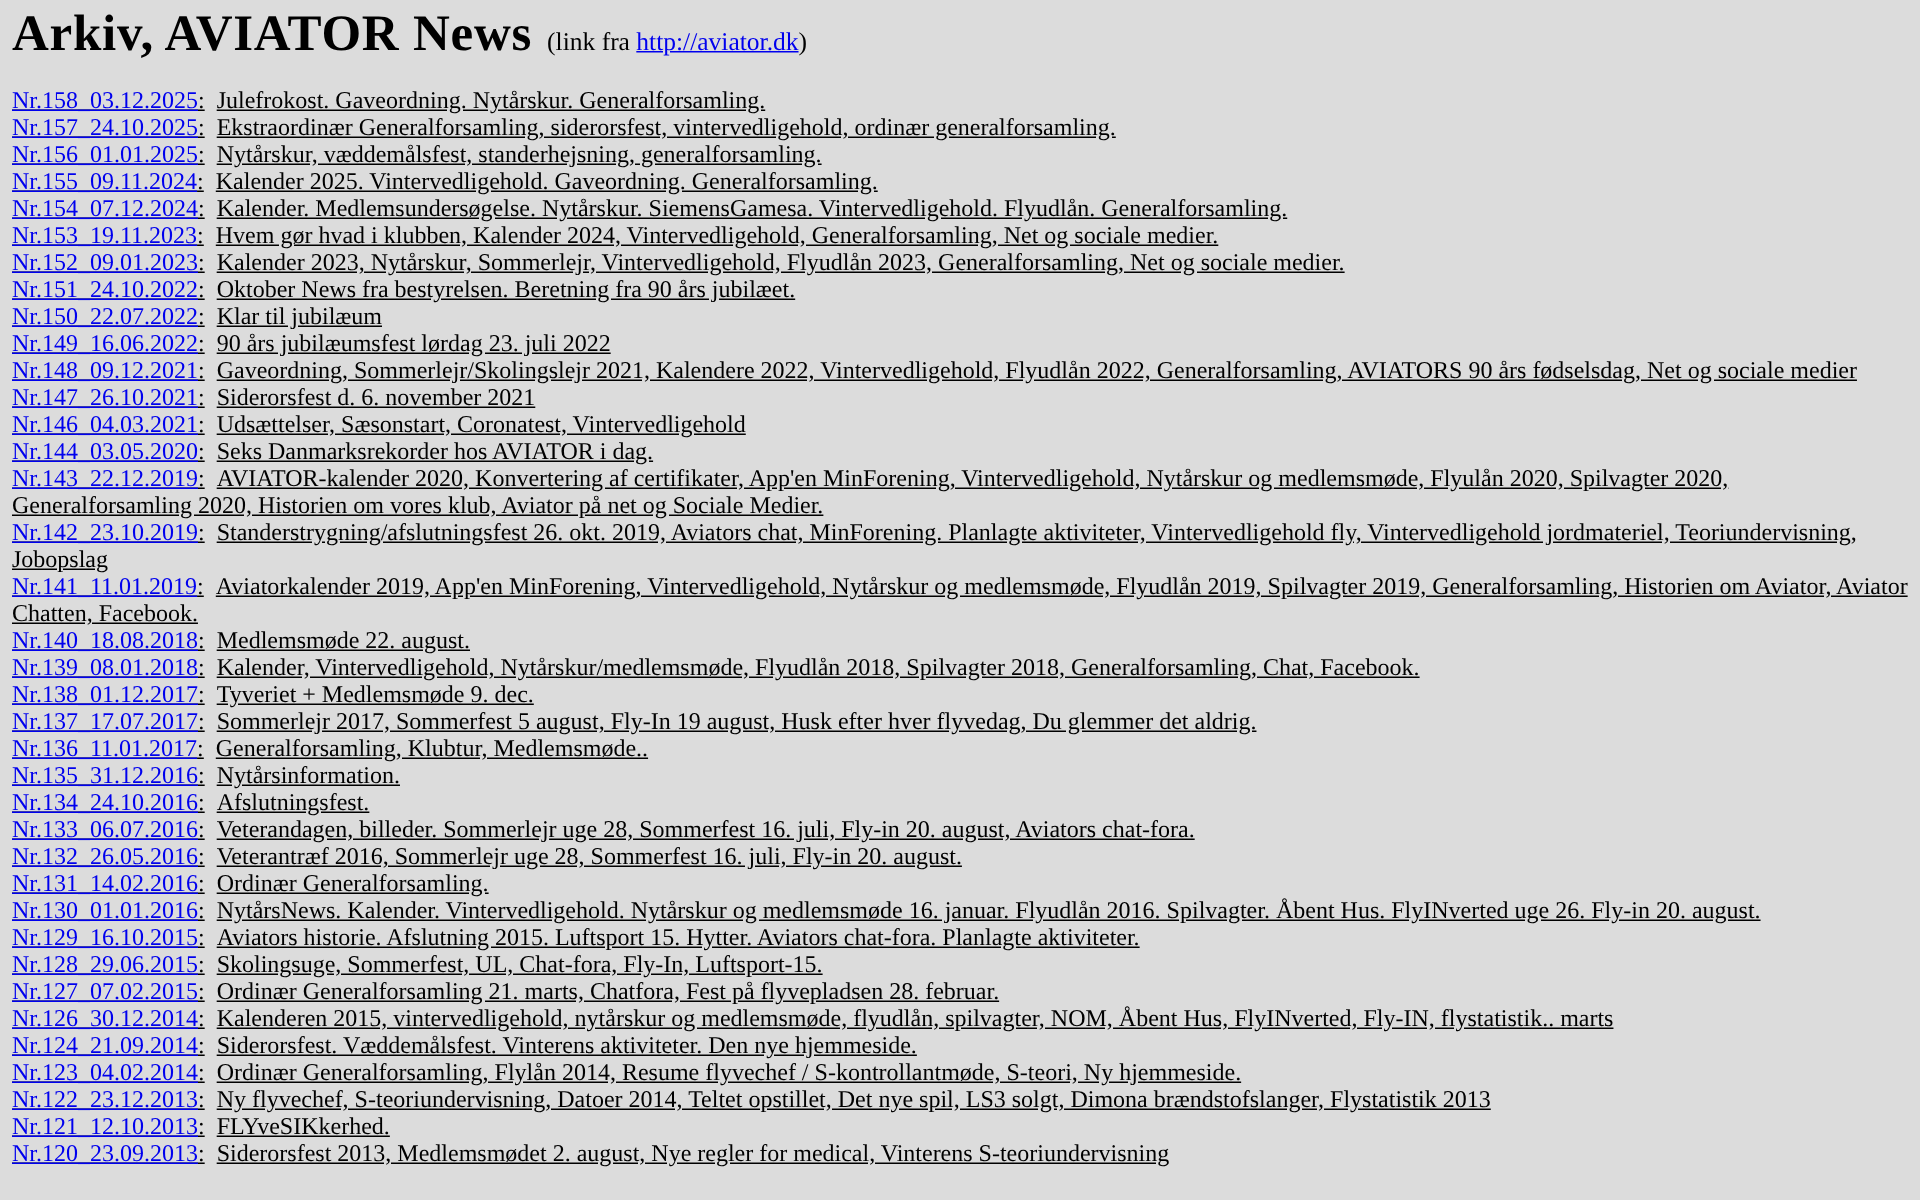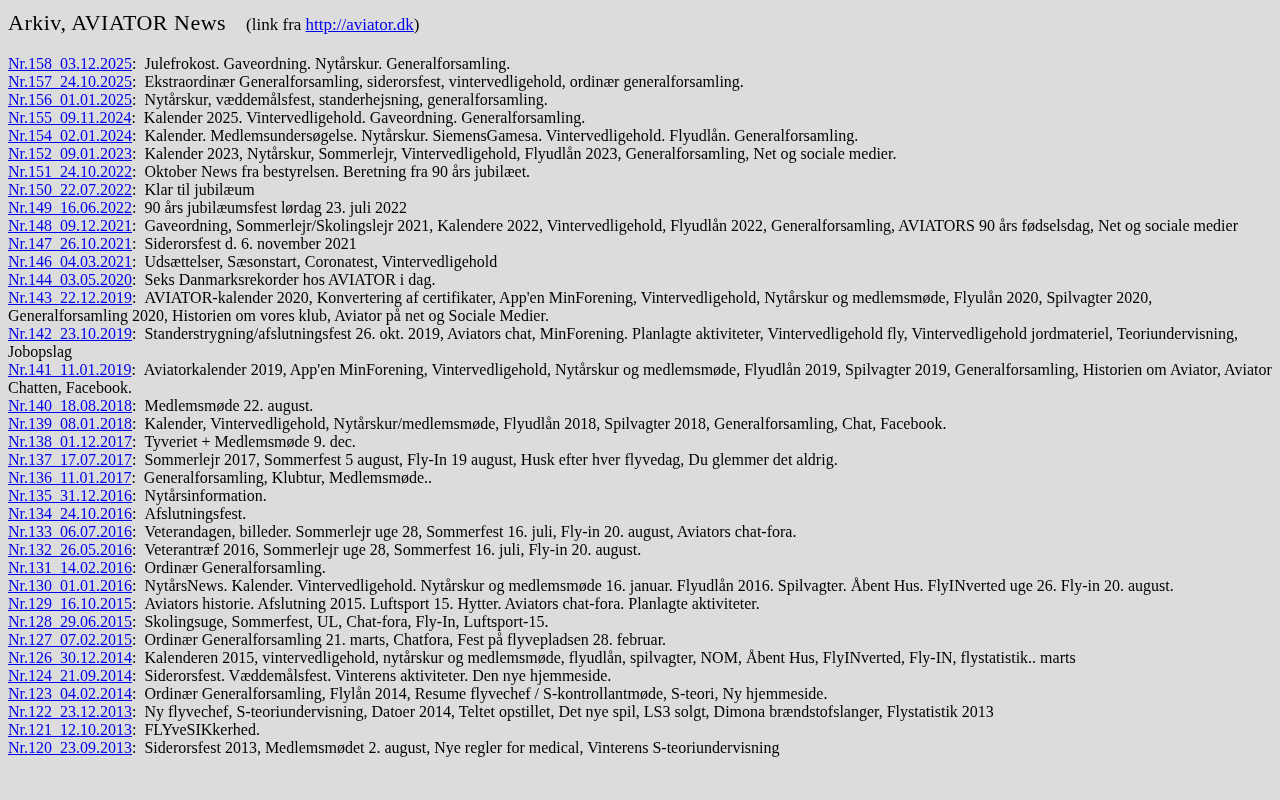--- a/index.html
+++ b/index.html
@@ -9,51 +9,52 @@
     overflow: hidden;
     background: #dcdcdc;
     color: #000000;
     font-family: "Liberation Serif", serif;
     font-size: 16px;
   }
   .page { padding: 8px; }
   .header { line-height: 30px; margin: 0 0 15px 0; white-space: nowrap; }
   .page-title {
     display: inline;
-    font-size: 22px;
-    font-weight: normal;
+    font-size: 34px;
+    font-weight: bold;
     margin: 0;
     letter-spacing: 0.5px;
   }
-  .subtitle { font-size: 17px; margin-left: 20px; }
+  .subtitle { font-size: 17px; margin-left: 10px; }
   a { color: #0000ee; text-decoration: underline; cursor: pointer; }
   .archive-list { }
-  .entry { line-height: 18px; margin: 0; }
+  .entry { line-height: 18px; margin: 0; text-decoration: underline; }
   .entry-colon { color: #000000; }
   .entry-desc { padding-left: 8px; }
 </style>
 </head>
 <body>
 
 <div class="page">
   <div class="header">
     <h1 class="page-title">Arkiv, AVIATOR News</h1><span class="subtitle"><span>(link fra </span><a href="#">http://aviator.dk</a><span>)</span></span>
   </div>
 
   <div class="archive-list">
     <div class="entry"><a href="#" class="entry-link">Nr.158_03.12.2025</a><span class="entry-colon">:</span><span class="entry-desc">Julefrokost. Gaveordning. Nytårskur. Generalforsamling.</span></div>
 
     <div class="entry"><a href="#" class="entry-link">Nr.157_24.10.2025</a><span class="entry-colon">:</span><span class="entry-desc">Ekstraordinær Generalforsamling, siderorsfest, vintervedligehold, ordinær generalforsamling.</span></div>
 
     <div class="entry"><a href="#" class="entry-link">Nr.156_01.01.2025</a><span class="entry-colon">:</span><span class="entry-desc">Nytårskur, væddemålsfest, standerhejsning, generalforsamling.</span></div>
 
     <div class="entry"><a href="#" class="entry-link">Nr.155_09.11.2024</a><span class="entry-colon">:</span><span class="entry-desc">Kalender 2025. Vintervedligehold. Gaveordning. Generalforsamling.</span></div>
 
-    <div class="entry"><a href="#" class="entry-link">Nr.154_02.01.2024</a><span class="entry-colon">:</span><span class="entry-desc">Kalender. Medlemsundersøgelse. Nytårskur. SiemensGamesa. Vintervedligehold. Flyudlån. Generalforsamling.</span></div>
+    <div class="entry"><a href="#" class="entry-link">Nr.154_07.12.2024</a><span class="entry-colon">:</span><span class="entry-desc">Kalender. Medlemsundersøgelse. Nytårskur. SiemensGamesa. Vintervedligehold. Flyudlån. Generalforsamling.</span></div>
 
+    <div class="entry"><a href="#" class="entry-link">Nr.153_19.11.2023</a><span class="entry-colon">:</span><span class="entry-desc">Hvem gør hvad i klubben, Kalender 2024, Vintervedligehold, Generalforsamling, Net og sociale medier.</span></div>
 
     <div class="entry"><a href="#" class="entry-link">Nr.152_09.01.2023</a><span class="entry-colon">:</span><span class="entry-desc">Kalender 2023, Nytårskur, Sommerlejr, Vintervedligehold, Flyudlån 2023, Generalforsamling, Net og sociale medier.</span></div>
 
     <div class="entry"><a href="#" class="entry-link">Nr.151_24.10.2022</a><span class="entry-colon">:</span><span class="entry-desc">Oktober News fra bestyrelsen. Beretning fra 90 års jubilæet.</span></div>
 
     <div class="entry"><a href="#" class="entry-link">Nr.150_22.07.2022</a><span class="entry-colon">:</span><span class="entry-desc">Klar til jubilæum</span></div>
 
     <div class="entry"><a href="#" class="entry-link">Nr.149_16.06.2022</a><span class="entry-colon">:</span><span class="entry-desc">90 års jubilæumsfest lørdag 23. juli 2022</span></div>
 
     <div class="entry"><a href="#" class="entry-link">Nr.148_09.12.2021</a><span class="entry-colon">:</span><span class="entry-desc">Gaveordning, Sommerlejr/Skolingslejr 2021, Kalendere 2022, Vintervedligehold, Flyudlån 2022, Generalforsamling, AVIATORS 90 års fødselsdag, Net og sociale medier</span></div>

